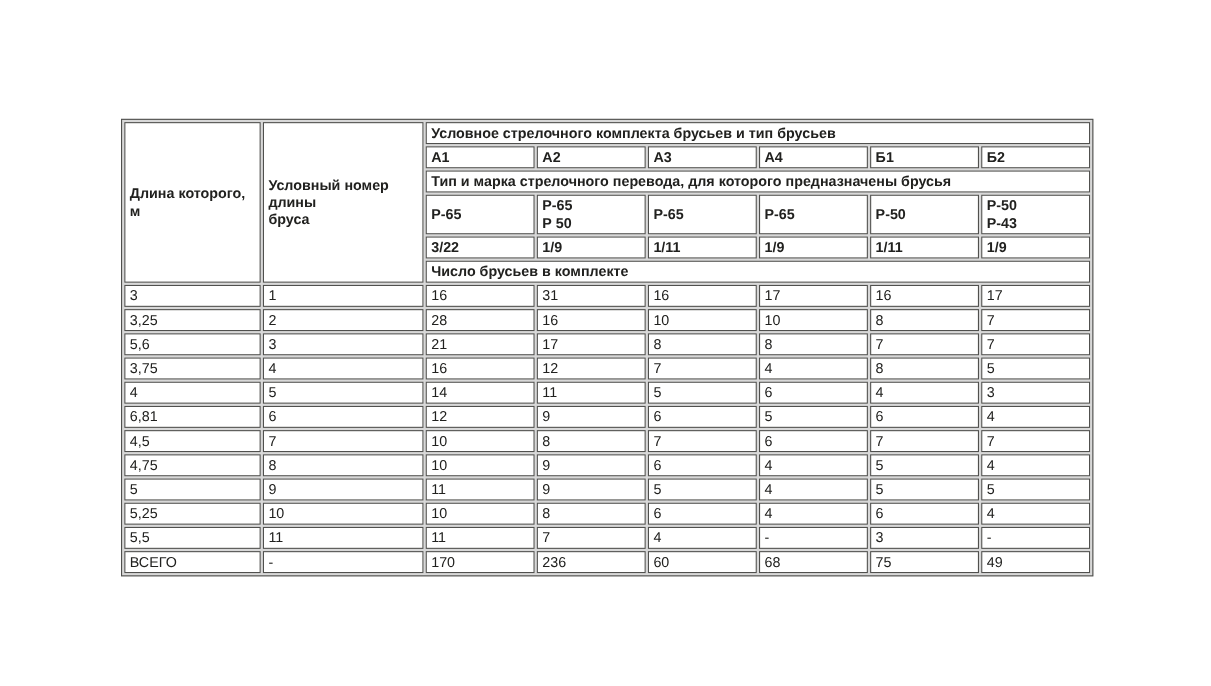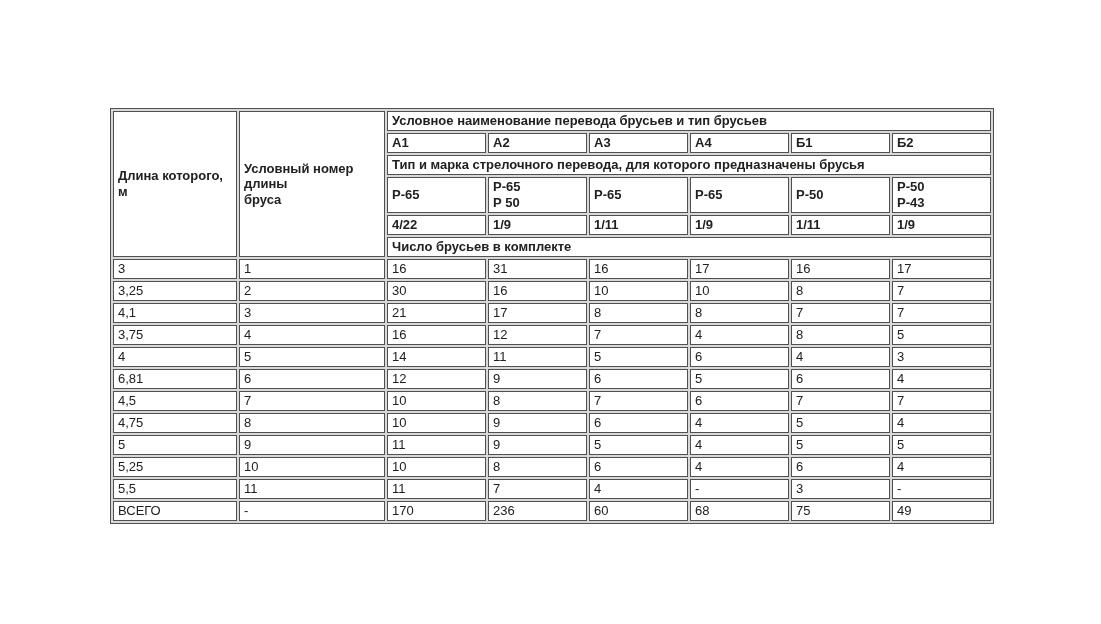--- a/index.html
+++ b/index.html
@@ -62,21 +62,21 @@
         <col class="c-set">
         <col class="c-set">
     </colgroup>
     <tbody>
       <tr>
         <td class="hdr" rowspan="6">Длина которого,
 м</td>
         <td class="hdr" rowspan="6">Условный номер
 длины
 бруса</td>
-        <td class="hdr" colspan="6">Условное наименование перевода брусьев и тип брусьев</td>
+        <td class="hdr" colspan="6">Условное стрелочного комплекта брусьев и тип брусьев</td>
       </tr>
       <tr>
         <td class="hdr">А1</td>
         <td class="hdr">А2</td>
         <td class="hdr">А3</td>
         <td class="hdr">А4</td>
         <td class="hdr">Б1</td>
         <td class="hdr">Б2</td>
       </tr>
       <tr>
@@ -86,21 +86,21 @@
         <td class="hdr rail-row">Р-65</td>
         <td class="hdr rail-row">Р-65
 Р 50</td>
         <td class="hdr rail-row">Р-65</td>
         <td class="hdr rail-row">Р-65</td>
         <td class="hdr rail-row">Р-50</td>
         <td class="hdr rail-row">Р-50
 Р-43</td>
       </tr>
       <tr>
-        <td class="hdr">4/22</td>
+        <td class="hdr">3/22</td>
         <td class="hdr">1/9</td>
         <td class="hdr">1/11</td>
         <td class="hdr">1/9</td>
         <td class="hdr">1/11</td>
         <td class="hdr">1/9</td>
       </tr>
       <tr>
         <td class="hdr" colspan="6">Число брусьев в комплекте</td>
       </tr>
 
@@ -110,29 +110,29 @@
           <td>16</td>
           <td>31</td>
           <td>16</td>
           <td>17</td>
           <td>16</td>
           <td>17</td>
         </tr>
         <tr>
           <td>3,25</td>
           <td>2</td>
-          <td>30</td>
-          <td>16</td>
-          <td>10</td>
-          <td>10</td>
-          <td>8</td>
-          <td>7</td>
-        </tr>
-        <tr>
-          <td>4,1</td>
+          <td>28</td>
+          <td>16</td>
+          <td>10</td>
+          <td>10</td>
+          <td>8</td>
+          <td>7</td>
+        </tr>
+        <tr>
+          <td>5,6</td>
           <td>3</td>
           <td>21</td>
           <td>17</td>
           <td>8</td>
           <td>8</td>
           <td>7</td>
           <td>7</td>
         </tr>
         <tr>
           <td>3,75</td>

